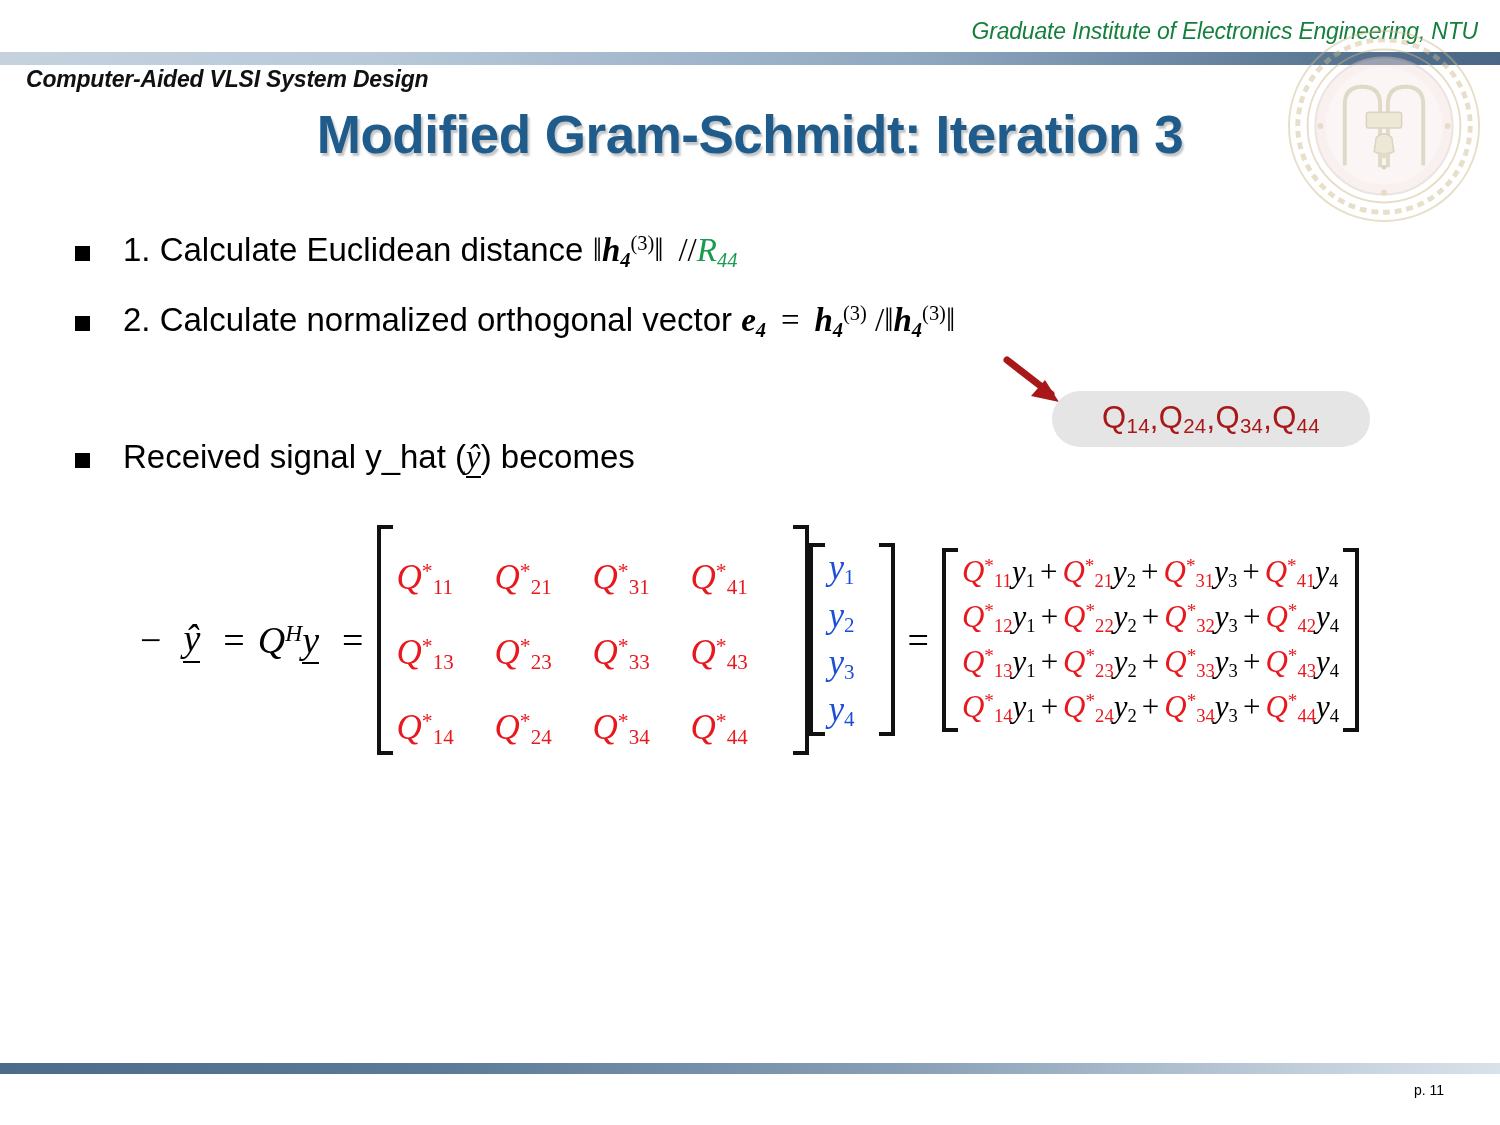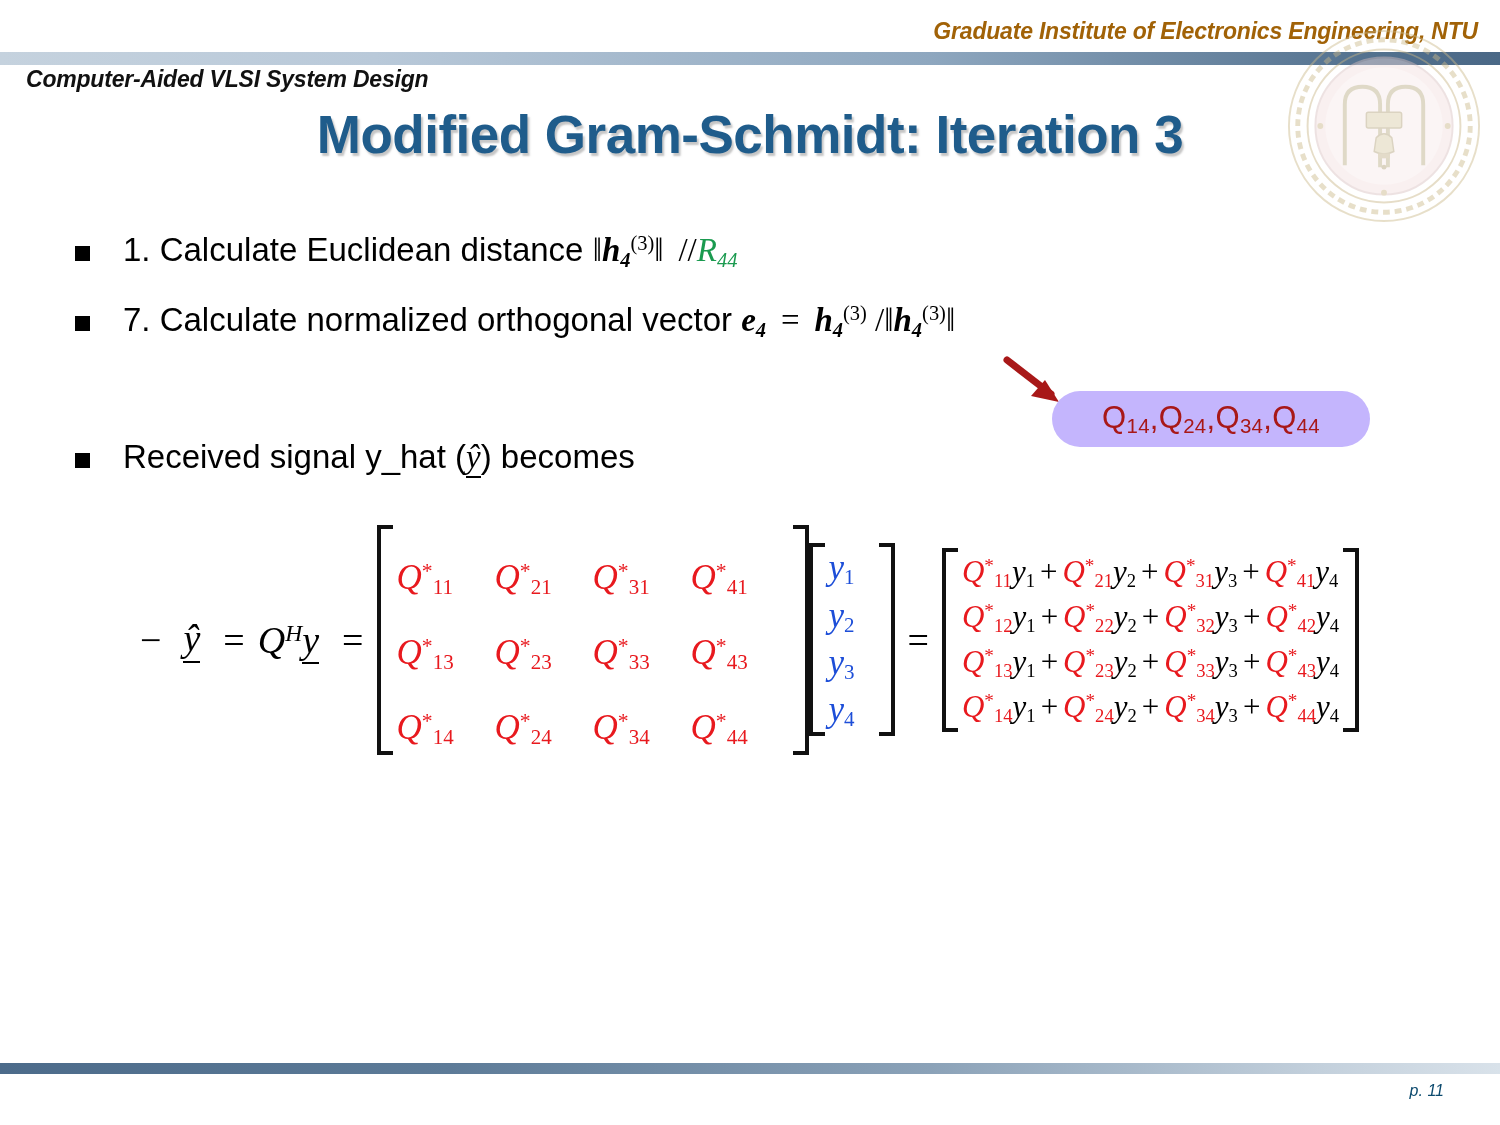--- a/index.html
+++ b/index.html
@@ -27,23 +27,23 @@
     color: #111111;
     letter-spacing: -0.2px;
     white-space: nowrap;
     margin-top: 48px;
   }
   .hdr-right {
     position: absolute;
     right: 22px;
     top: 18px;
     font-size: 23px;
-    font-weight: bold;
-    font-style: italic;
-    color: #a16207;
+    font-weight: normal;
+    font-style: italic;
+    color: #15803d;
     letter-spacing: -0.2px;
     white-space: nowrap;
     text-align: right;
   }
   .rule-top {
     position: absolute;
     left: 0;
     top: 52px;
     width: 1500px;
     height: 13px;
@@ -119,21 +119,21 @@
   .norm { font-family: "Liberation Serif", serif; font-style: normal; }
   .uline { border-bottom: 2px solid #000; padding-bottom: 1px; }
 
   
   .callout {
     position: absolute;
     left: 1052px;
     top: 391px;
     width: 318px;
     height: 56px;
-    background: #c4b5fd;
+    background: #e5e5e5;
     border-radius: 28px;
     display: flex;
     align-items: center;
     justify-content: center;
     font-size: 31px;
     color: #a81818;
     letter-spacing: 0.3px;
     white-space: nowrap;
   }
   .callout .sub { font-size: 0.66em; vertical-align: -0.25em; }
@@ -218,23 +218,22 @@
   .rescell .q { color: #e8191e; }
   .rescell .plus { color: #000000; font-style: normal; margin: 0 5px; }
   .star { font-size: 0.62em; vertical-align: 0.52em; font-style: normal; }
   .idx { font-size: 0.60em; vertical-align: -0.26em; font-style: normal; }
 
   
   .page-num {
     position: absolute;
     right: 56px;
     top: 1082px;
-    font-size: 16px;
-    color: #0c4a6e;
-    font-style: italic;
+    font-size: 14px;
+    color: #000000;
   }
 </style>
 </head>
 <body>
 
 <div class="hdr-left">Computer-Aided VLSI System Design</div>
 <div class="hdr-right">Graduate Institute of Electronics Engineering, NTU</div>
 <div class="rule-top"></div>
 
 <div class="ntu-logo">
@@ -265,21 +264,21 @@
     <span class="norm">
       <span class="norm">‖</span><span class="mb">h</span><span class="sub mb">4</span><span class="sup norm">(3)</span><span class="norm">‖</span>
       <span class="norm"> //</span><span class="mi green">R</span><span class="sub mi green">44</span>
     </span>
   </div>
 </div>
 
 <div class="bullet-row" id="bullet-2">
   <div class="bullet-sq"></div>
   <div class="bullet-txt">
-    <span>7. Calculate normalized orthogonal vector</span>
+    <span>2. Calculate normalized orthogonal vector</span>
     <span class="norm">
       <span class="mb">e</span><span class="sub mb">4</span>
       <span class="norm"> = </span>
       <span class="mb">h</span><span class="sub mb">4</span><span class="sup norm">(3)</span>
       <span class="norm">/</span><span class="norm">‖</span><span class="mb">h</span><span class="sub mb">4</span><span class="sup norm">(3)</span><span class="norm">‖</span>
     </span>
   </div>
 </div>
 
 <svg class="arrow-svg" viewBox="0 0 90 70">

